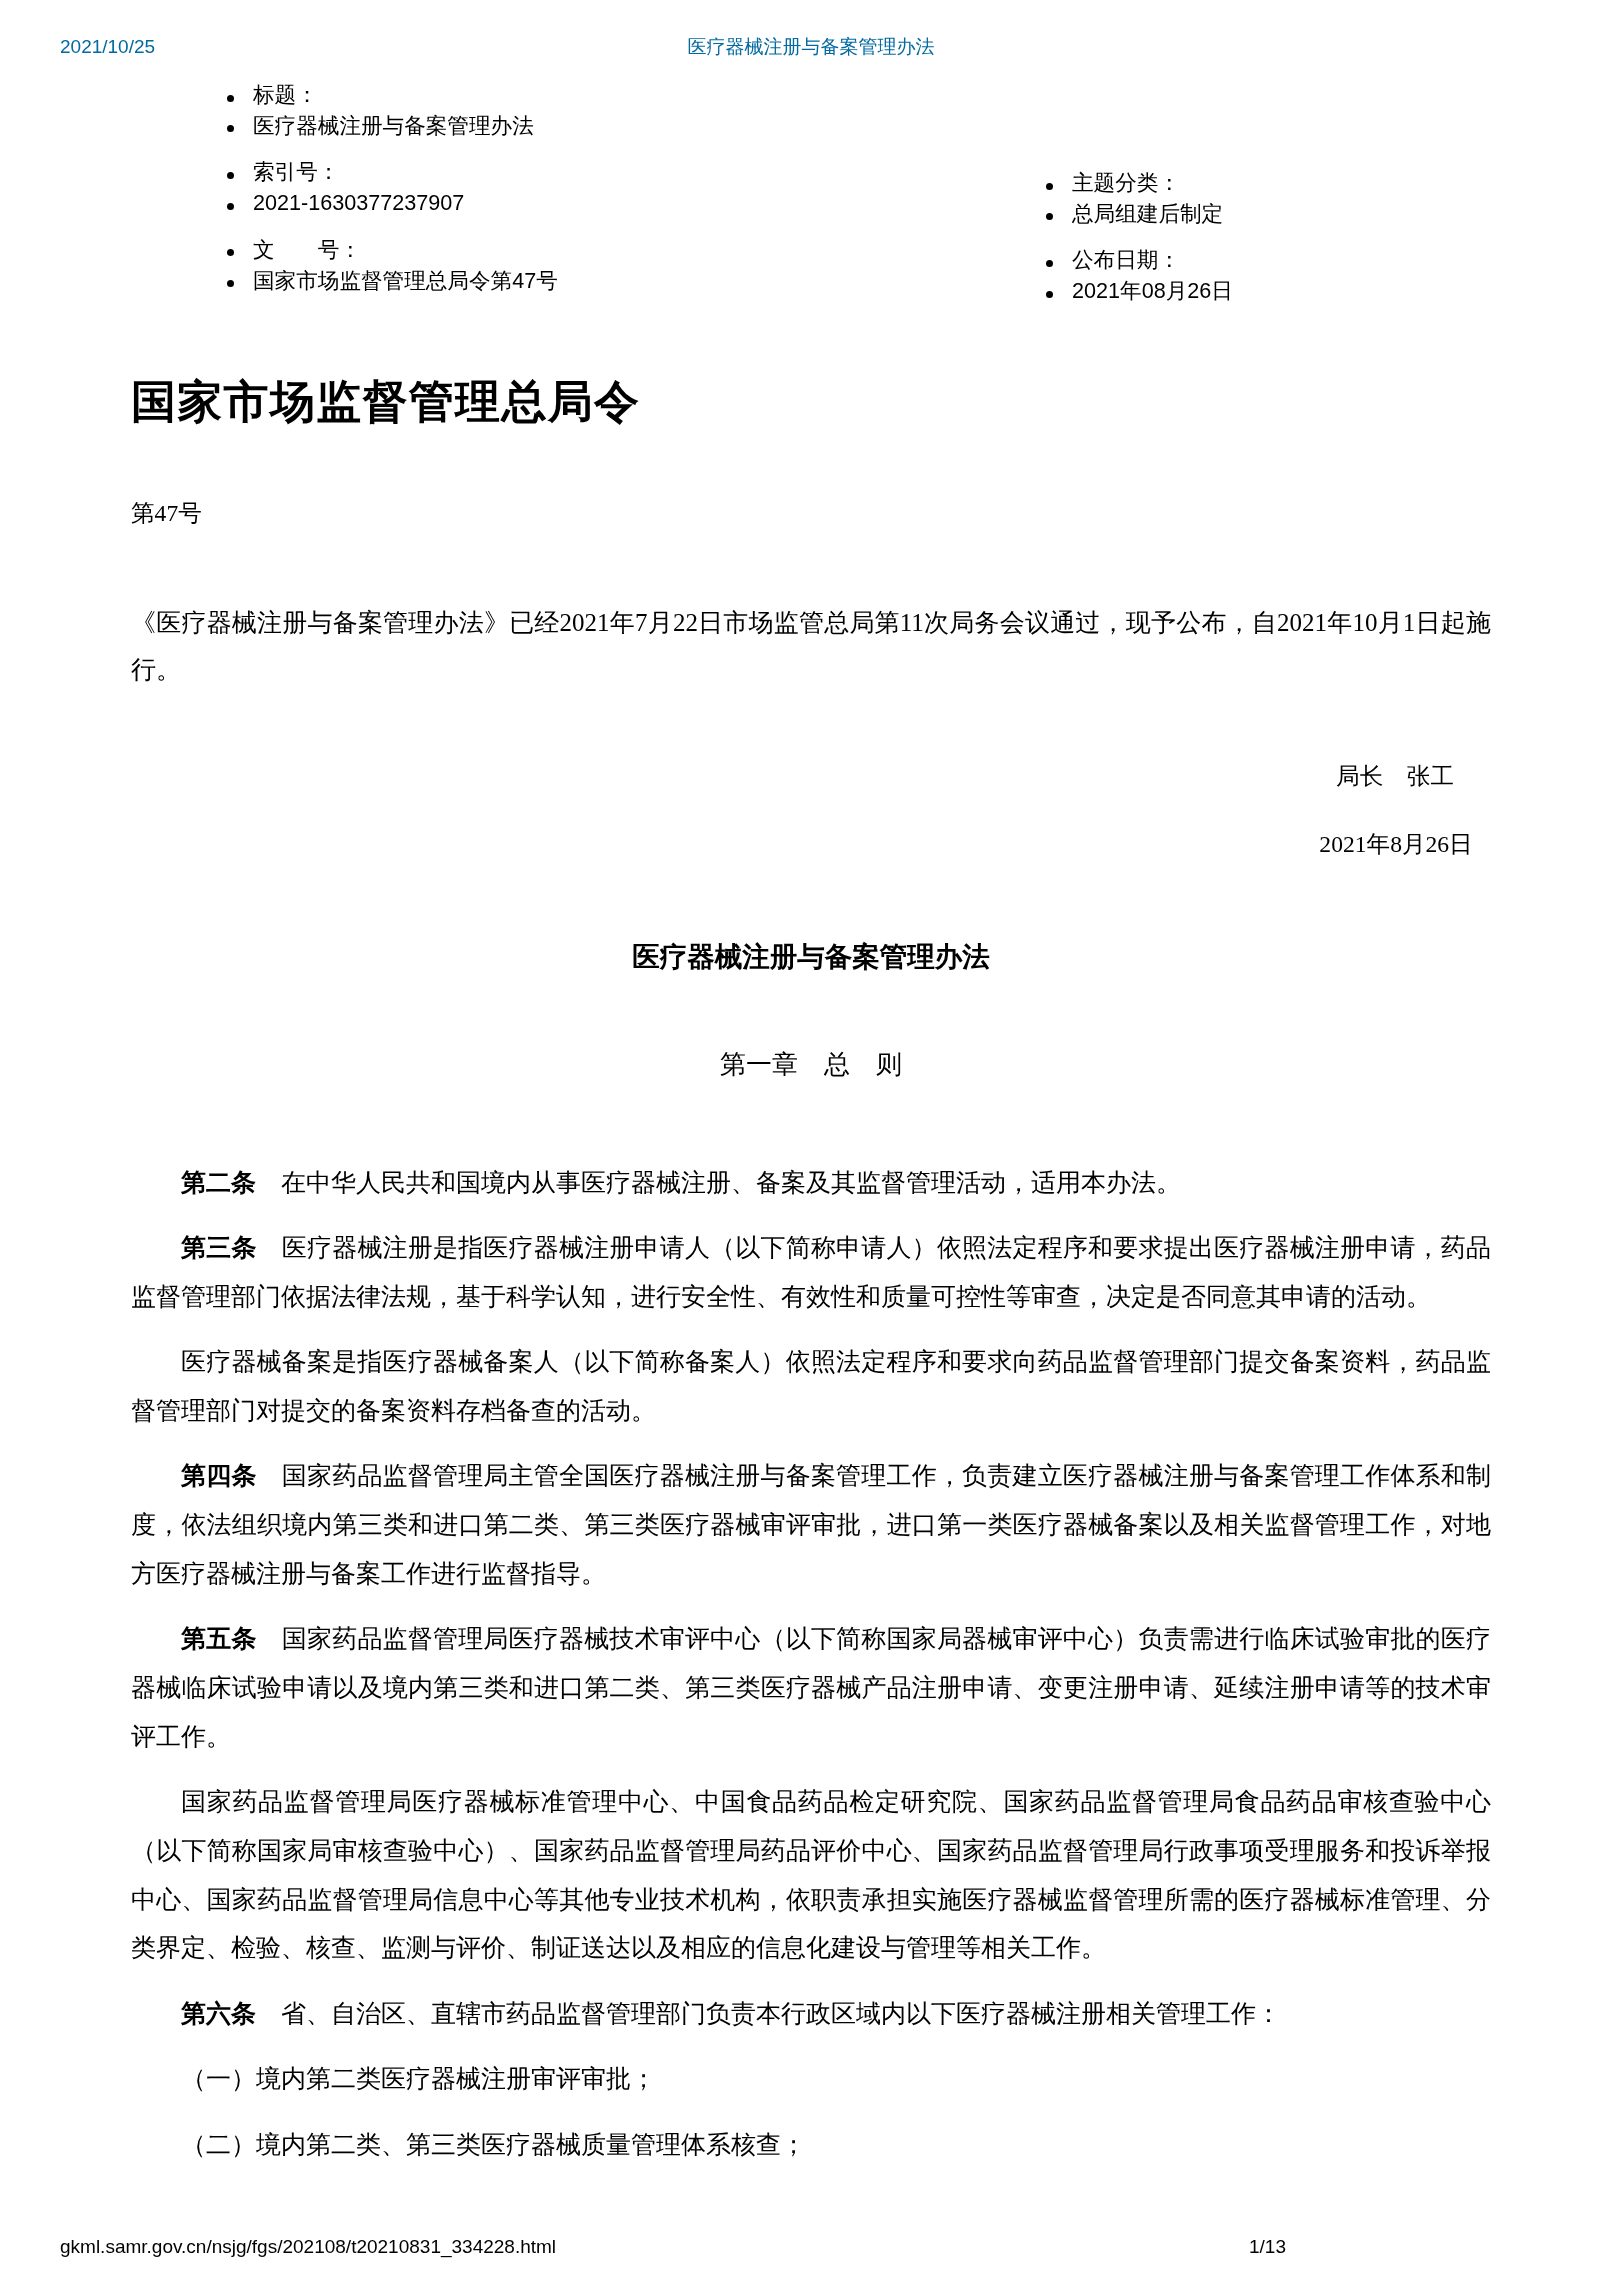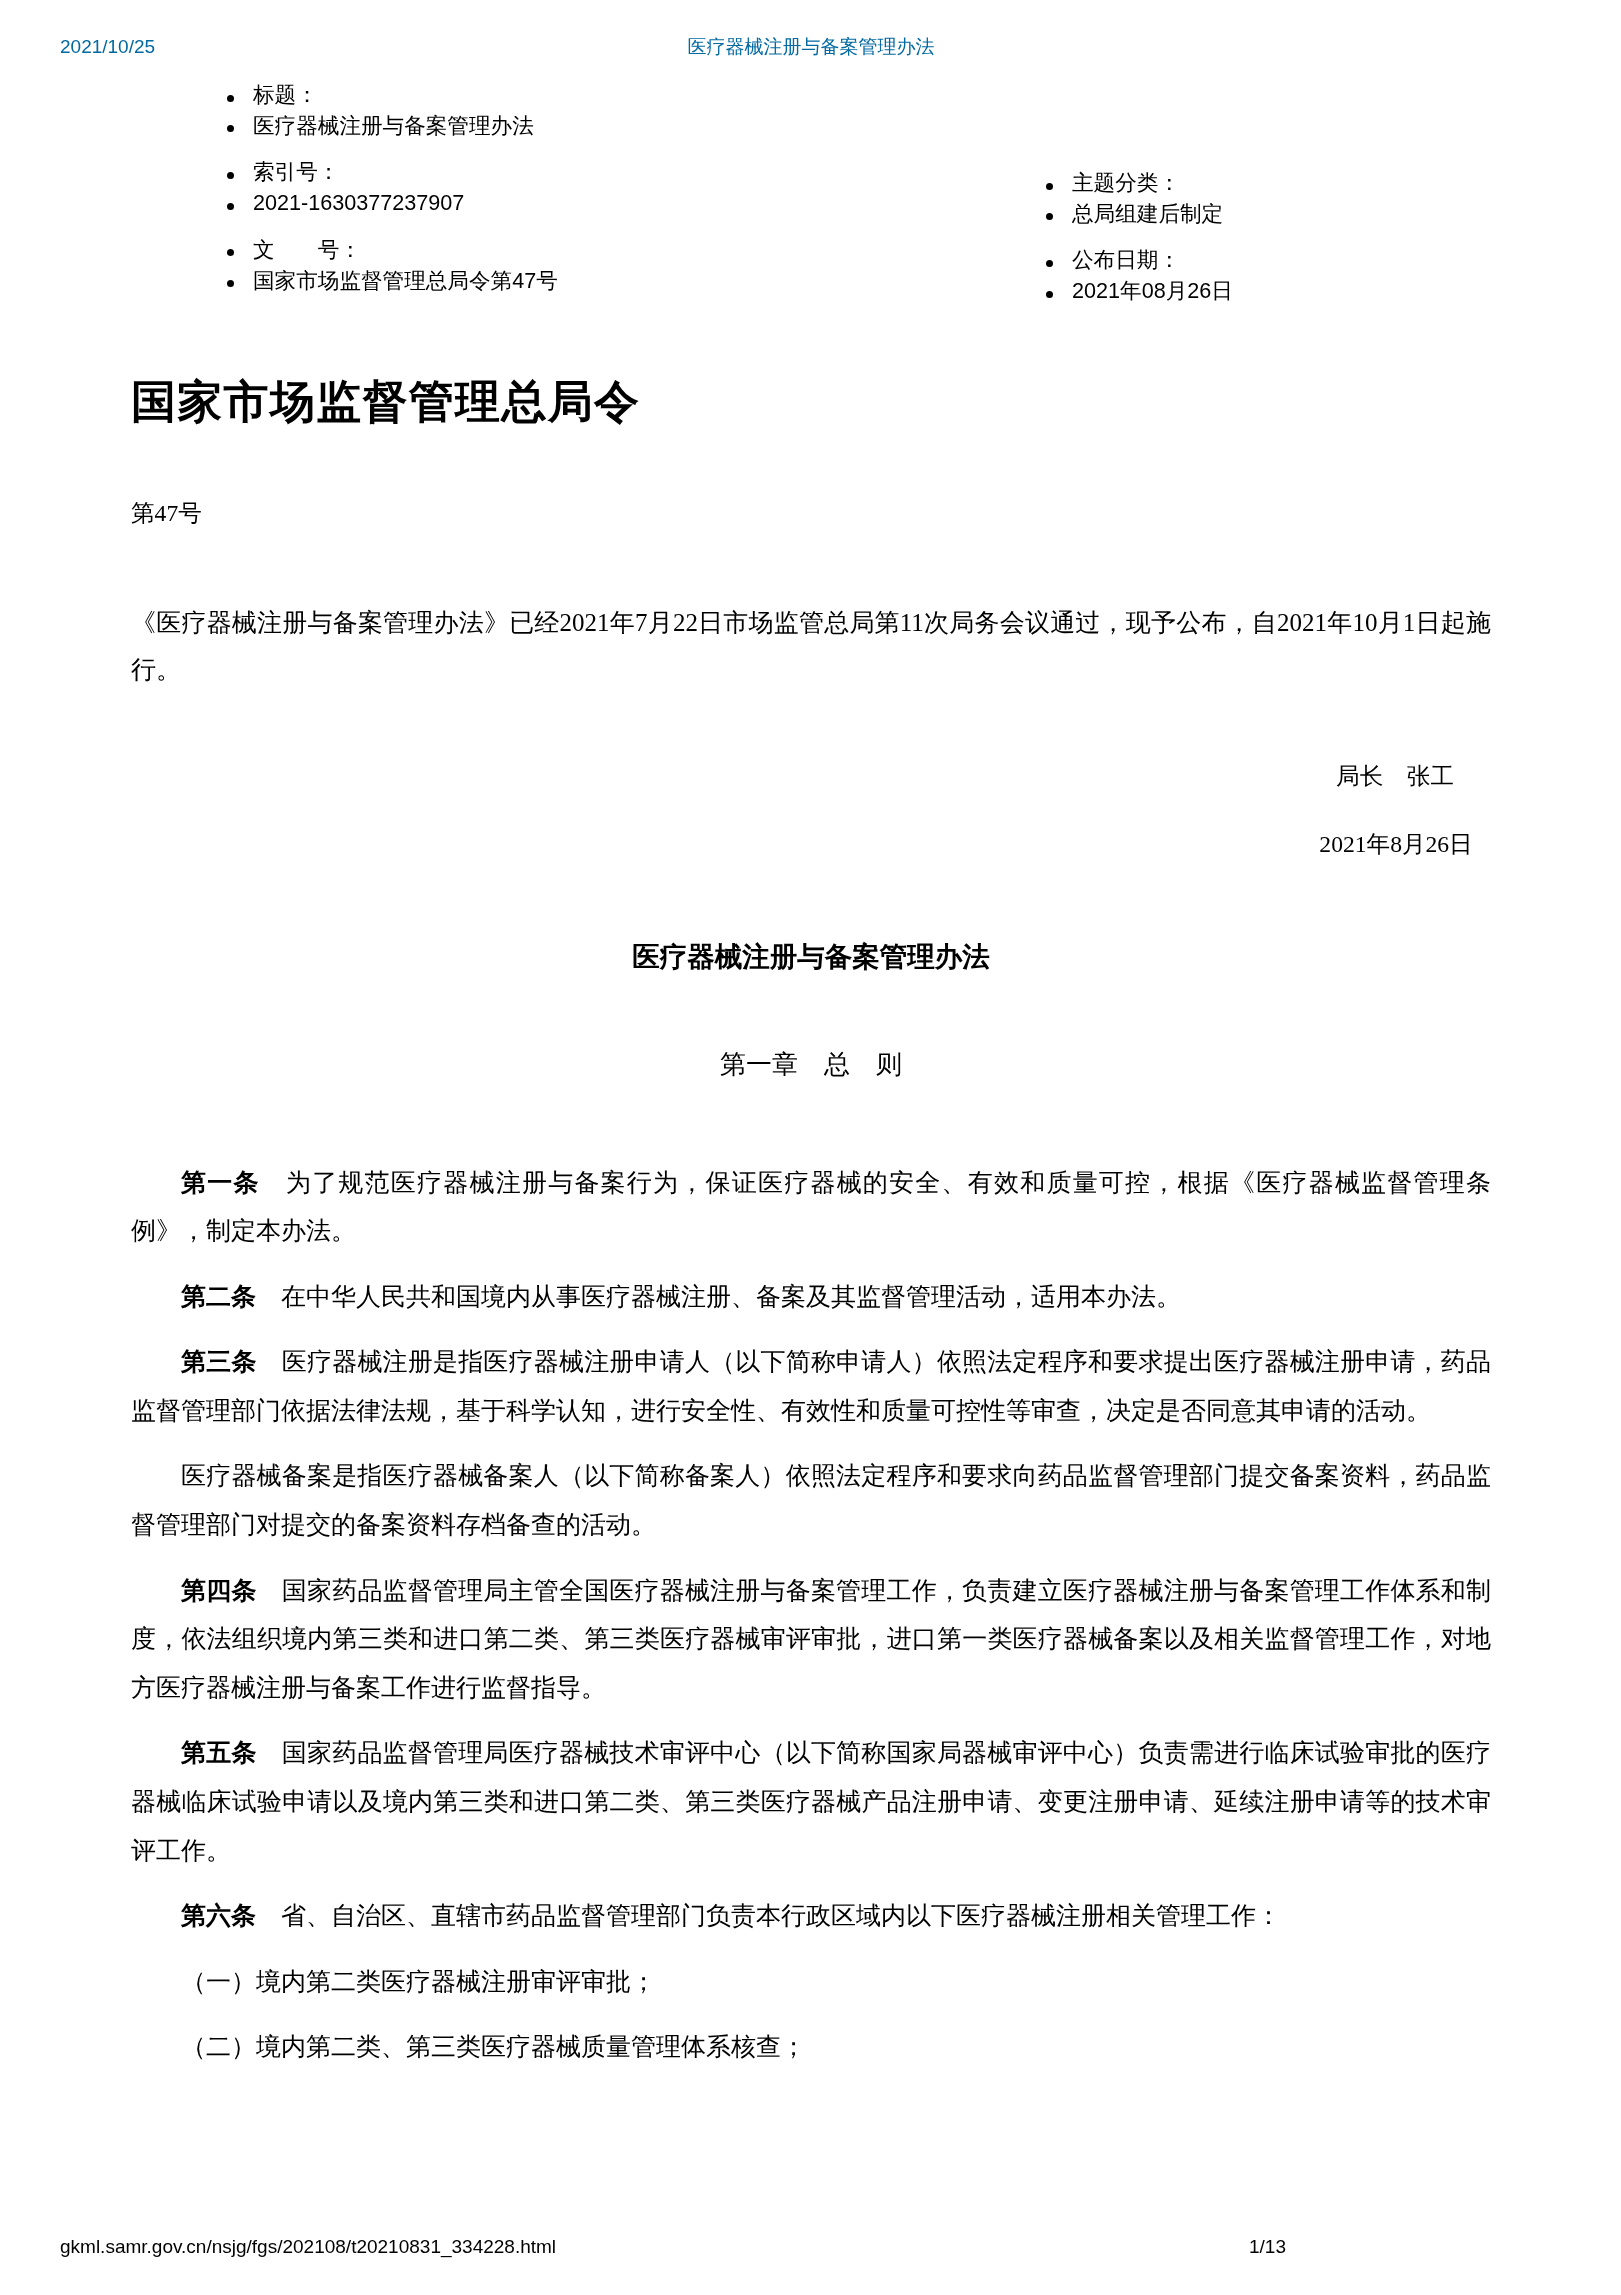--- a/index.html
+++ b/index.html
@@ -255,23 +255,20 @@
       <div class="sig-name">局长　张工</div>
       <div class="sig-date">2021年8月26日</div>
     </div>
 
     <h2 class="reg-title">医疗器械注册与备案管理办法</h2>
 
     <div class="chapter-heading">第一章　总　则</div>
 
     <div class="articles">
 
-      <p class="article">
-        <span class="art-no">第一条</span><span>　为了规范医疗器械注册与备案行为，保证医疗器械的安全、有效和质量可控，根据《医疗器械监督管理条例》，制定本办法。</span>
-      </p>
 
       <p class="article">
         <span class="art-no">第二条</span><span>　在中华人民共和国境内从事医疗器械注册、备案及其监督管理活动，适用本办法。</span>
       </p>
 
       <p class="article">
         <span class="art-no">第三条</span><span>　医疗器械注册是指医疗器械注册申请人（以下简称申请人）依照法定程序和要求提出医疗器械注册申请，药品监督管理部门依据法律法规，基于科学认知，进行安全性、有效性和质量可控性等审查，决定是否同意其申请的活动。</span>
       </p>
 
       <p class="article">
@@ -279,20 +276,23 @@
       </p>
 
       <p class="article">
         <span class="art-no">第四条</span><span>　国家药品监督管理局主管全国医疗器械注册与备案管理工作，负责建立医疗器械注册与备案管理工作体系和制度，依法组织境内第三类和进口第二类、第三类医疗器械审评审批，进口第一类医疗器械备案以及相关监督管理工作，对地方医疗器械注册与备案工作进行监督指导。</span>
       </p>
 
       <p class="article">
         <span class="art-no">第五条</span><span>　国家药品监督管理局医疗器械技术审评中心（以下简称国家局器械审评中心）负责需进行临床试验审批的医疗器械临床试验申请以及境内第三类和进口第二类、第三类医疗器械产品注册申请、变更注册申请、延续注册申请等的技术审评工作。</span>
       </p>
 
+      <p class="article">
+        <span class="art-no"></span><span>国家药品监督管理局医疗器械标准管理中心、中国食品药品检定研究院、国家药品监督管理局食品药品审核查验中心（以下简称国家局审核查验中心）、国家药品监督管理局药品评价中心、国家药品监督管理局行政事项受理服务和投诉举报中心、国家药品监督管理局信息中心等其他专业技术机构，依职责承担实施医疗器械监督管理所需的医疗器械标准管理、分类界定、检验、核查、监测与评价、制证送达以及相应的信息化建设与管理等相关工作。</span>
+      </p>
 
       <p class="article">
         <span class="art-no">第六条</span><span>　省、自治区、直辖市药品监督管理部门负责本行政区域内以下医疗器械注册相关管理工作：</span>
       </p>
 
       <p class="article">
         <span class="art-no"></span><span>（一）境内第二类医疗器械注册审评审批；</span>
       </p>
 
       <p class="article">

